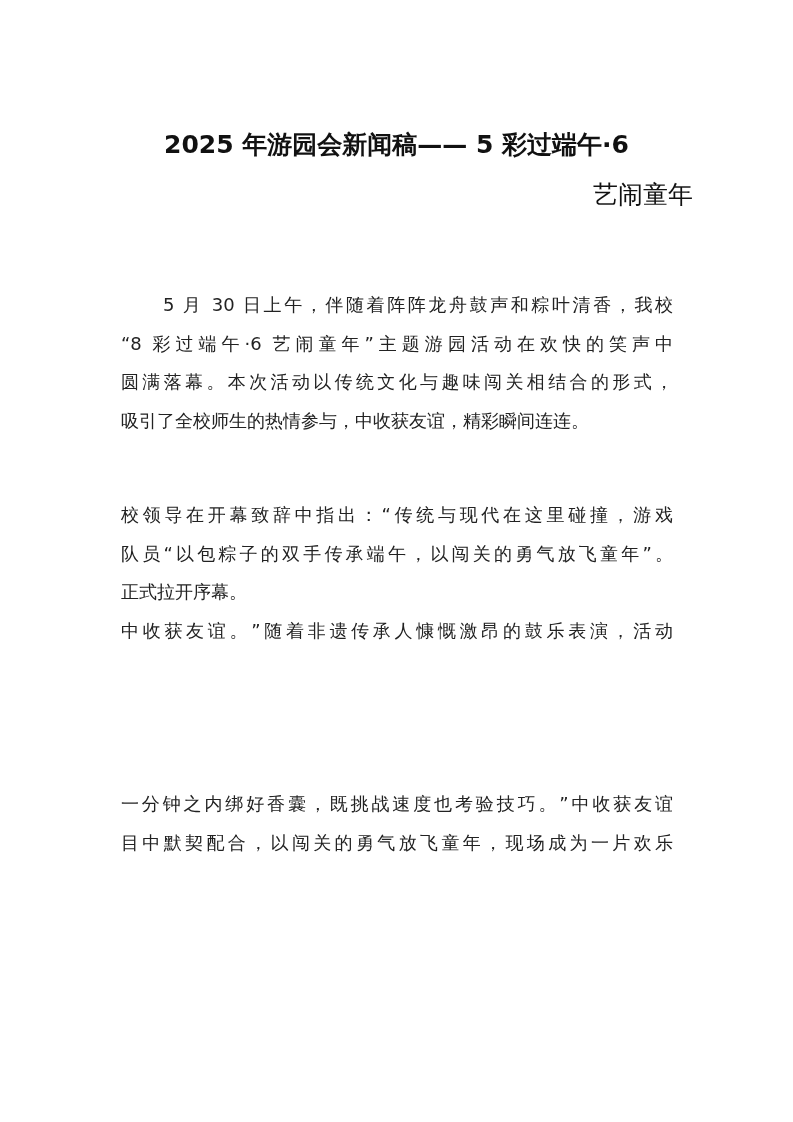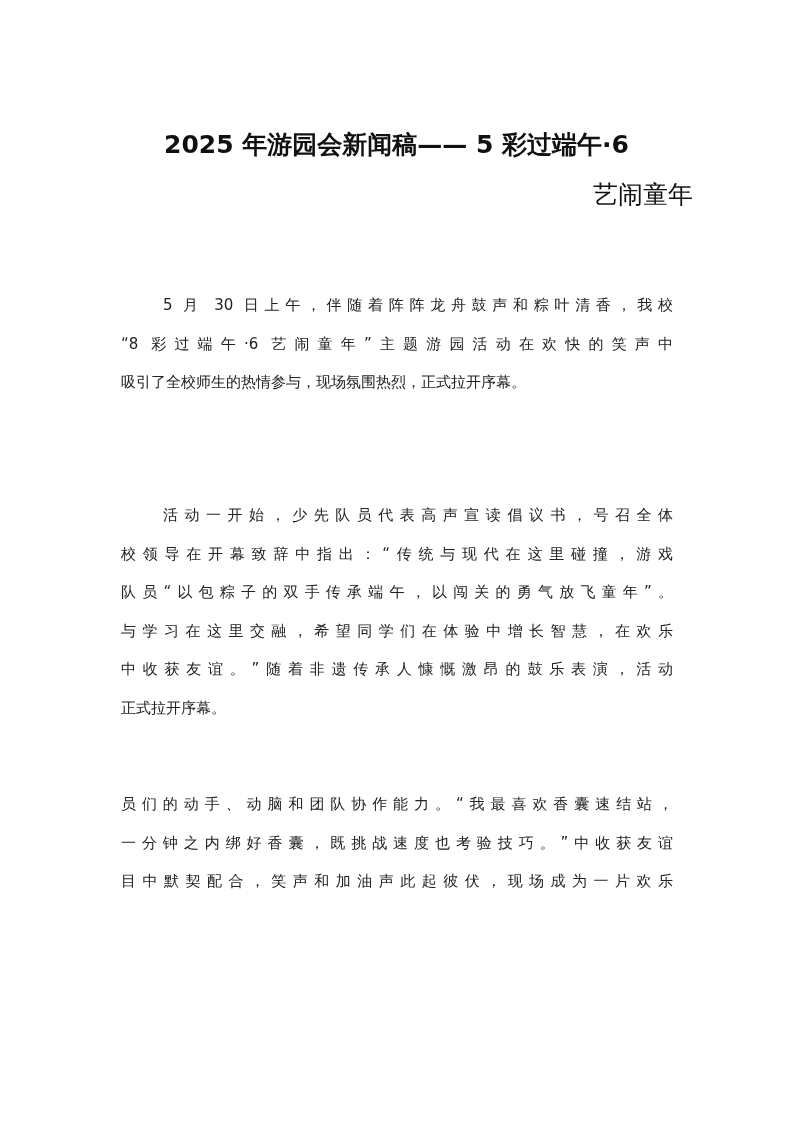--- a/index.html
+++ b/index.html
@@ -37,21 +37,21 @@
     white-space: nowrap;
   }
   .title .line.second {
     font-weight: normal;
     text-align: right;
   }
   .para {
     position: absolute;
     left: 121px;
     width: 552px;
-    font-size: 15px;
+    font-size: 18px;
     line-height: 38.5px;
     color: #222;
   }
   .para .line {
     display: block;
     white-space: nowrap;
     text-align: justify;
     text-align-last: justify;
     height: 38.5px;
   }
@@ -68,31 +68,29 @@
 <div class="page">
 
   <h1 class="title" style="top:120px; margin:0;">
     <span class="line">2025 年游园会新闻稿—— 5 彩过端午·6</span>
     <span class="line second">艺闹童年</span>
   </h1>
 
   <div class="para" style="top:286px;">
     <span class="line indent">5 月 30 日上午，伴随着阵阵龙舟鼓声和粽叶清香，我校</span>
     <span class="line">“8 彩过端午·6 艺闹童年”主题游园活动在欢快的笑声中</span>
-    <span class="line last">吸引了全校师生的热情参与，现场氛围热烈，正式拉开序幕。</span>
+    <span class="line">圆满落幕。本次活动以传统文化与趣味闯关相结合的形式，</span>
+    <span class="line last">吸引了全校师生的热情参与，中收获友谊，精彩瞬间连连。</span>
   </div>
 
   <div class="para" style="top:496px;">
-    <span class="line indent">活动一开始，少先队员代表高声宣读倡议书，号召全体</span>
     <span class="line">校领导在开幕致辞中指出：“传统与现代在这里碰撞，游戏</span>
     <span class="line">队员“以包粽子的双手传承端午，以闯关的勇气放飞童年”。</span>
-    <span class="line">与学习在这里交融，希望同学们在体验中增长智慧，在欢乐</span>
+    <span class="line last">正式拉开序幕。</span>
     <span class="line">中收获友谊。”随着非遗传承人慷慨激昂的鼓乐表演，活动</span>
-    <span class="line last">正式拉开序幕。</span>
   </div>
 
   <div class="para" style="top:785px;">
-    <span class="line">员们的动手、动脑和团队协作能力。“我最喜欢香囊速结站，</span>
     <span class="line">一分钟之内绑好香囊，既挑战速度也考验技巧。”中收获友谊</span>
-    <span class="line">目中默契配合，笑声和加油声此起彼伏，现场成为一片欢乐</span>
+    <span class="line">目中默契配合，以闯关的勇气放飞童年，现场成为一片欢乐</span>
   </div>
 
 </div>
 
 </body></html>

